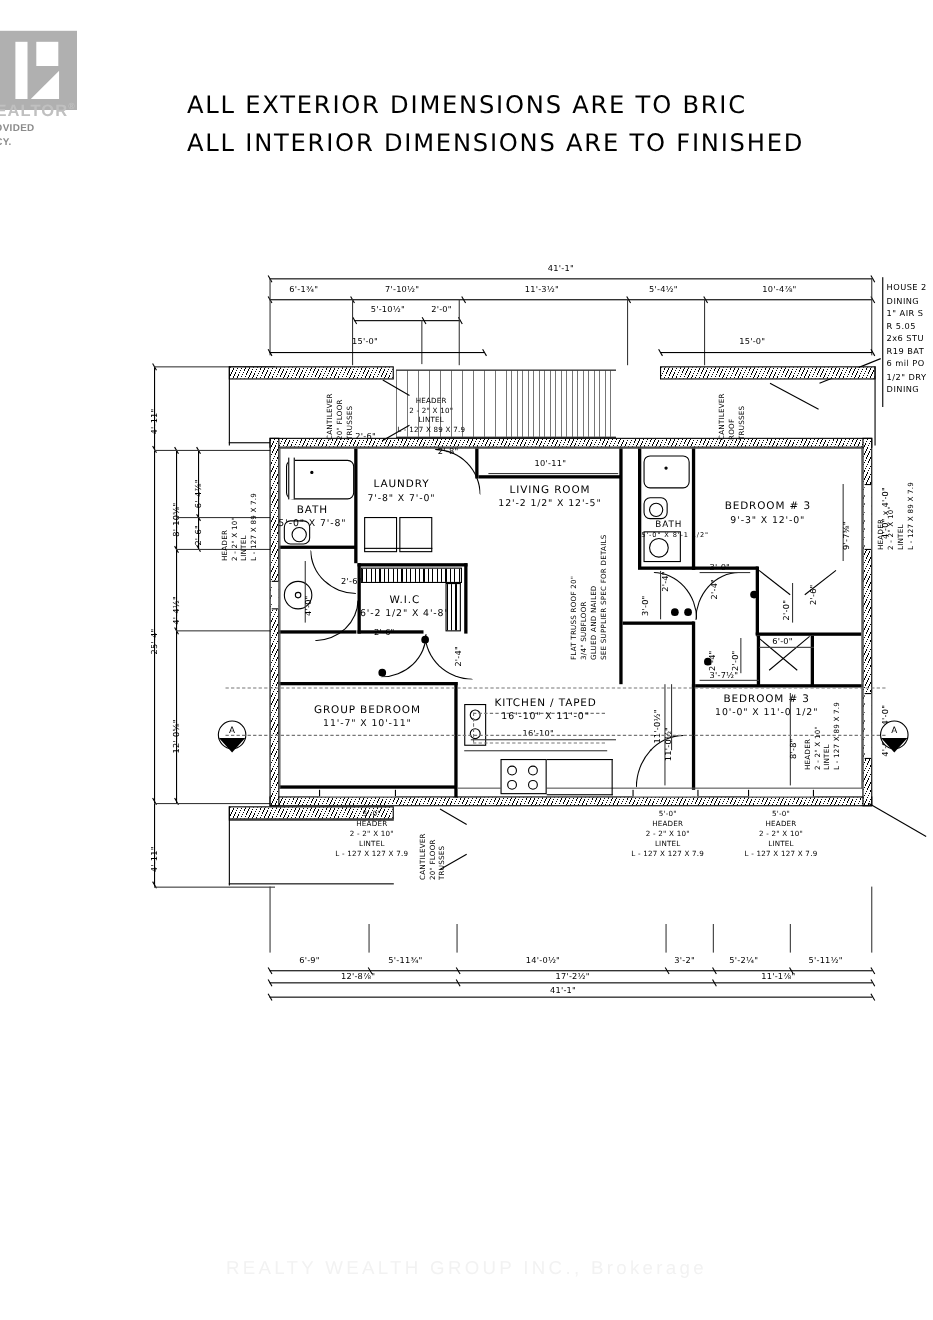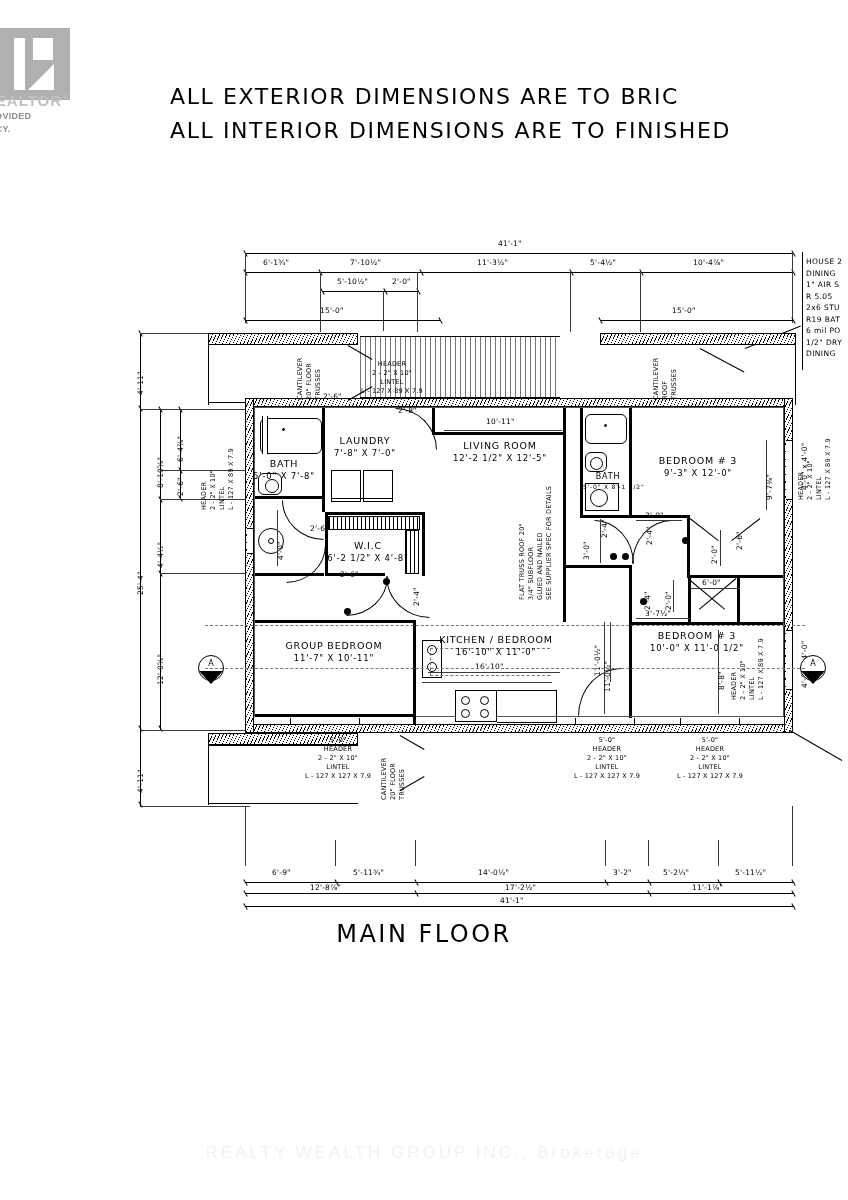--- a/index.html
+++ b/index.html
@@ -500,21 +500,21 @@
   </div>
   <div class="roomlabel" style="left:320px; top:540px; width:96px;">
     <span class="rn">W.I.C</span>
     <span class="rd">6'-2 1/2" X 4'-8"</span>
   </div>
   <div class="roomlabel" style="left:254px; top:640px; width:160px;">
     <span class="rn">GROUP BEDROOM</span>
     <span class="rd">11'-7" X 10'-11"</span>
   </div>
   <div class="roomlabel" style="left:428px; top:634px; width:136px;">
-    <span class="rn">KITCHEN / BEDROOM</span>
+    <span class="rn">KITCHEN / TAPED</span>
     <span class="rd">16'-10" X 11'-0"</span>
   </div>
   <div class="roomlabel" style="left:583px; top:472px; width:50px;">
     <span class="rn" style="font-size:8px;">BATH</span>
     <span class="rd" style="font-size:6px;">5'-0" X 8'-1 1/2"</span>
   </div>
   <div class="roomlabel" style="left:638px; top:455px; width:120px;">
     <span class="rn">BEDROOM # 3</span>
     <span class="rd">9'-3" X 12'-0"</span>
   </div>
@@ -637,17 +637,16 @@
   <div class="tick" style="left:790px; top:893px;"></div>
   <div class="dimtext" style="left:310px; top:883px;">12'-8⅞"</div>
   <div class="dimtext" style="left:505px; top:883px;">17'-2½"</div>
   <div class="dimtext" style="left:692px; top:883px;">11'-1⅞"</div>
 
   <div class="ln hl" style="left:245px; top:906px; width:548px;"></div>
   <div class="tick" style="left:242px; top:906px;"></div>
   <div class="tick" style="left:790px; top:906px;"></div>
   <div class="dimtext" style="left:500px; top:896px;">41'-1"</div>
 
-  <div id="main-floor-title">MAIN FLOOR</div>
 
   <div id="watermark">REALTY WEALTH GROUP INC., Brokerage</div>
 
 </div>
 
 </body></html>

